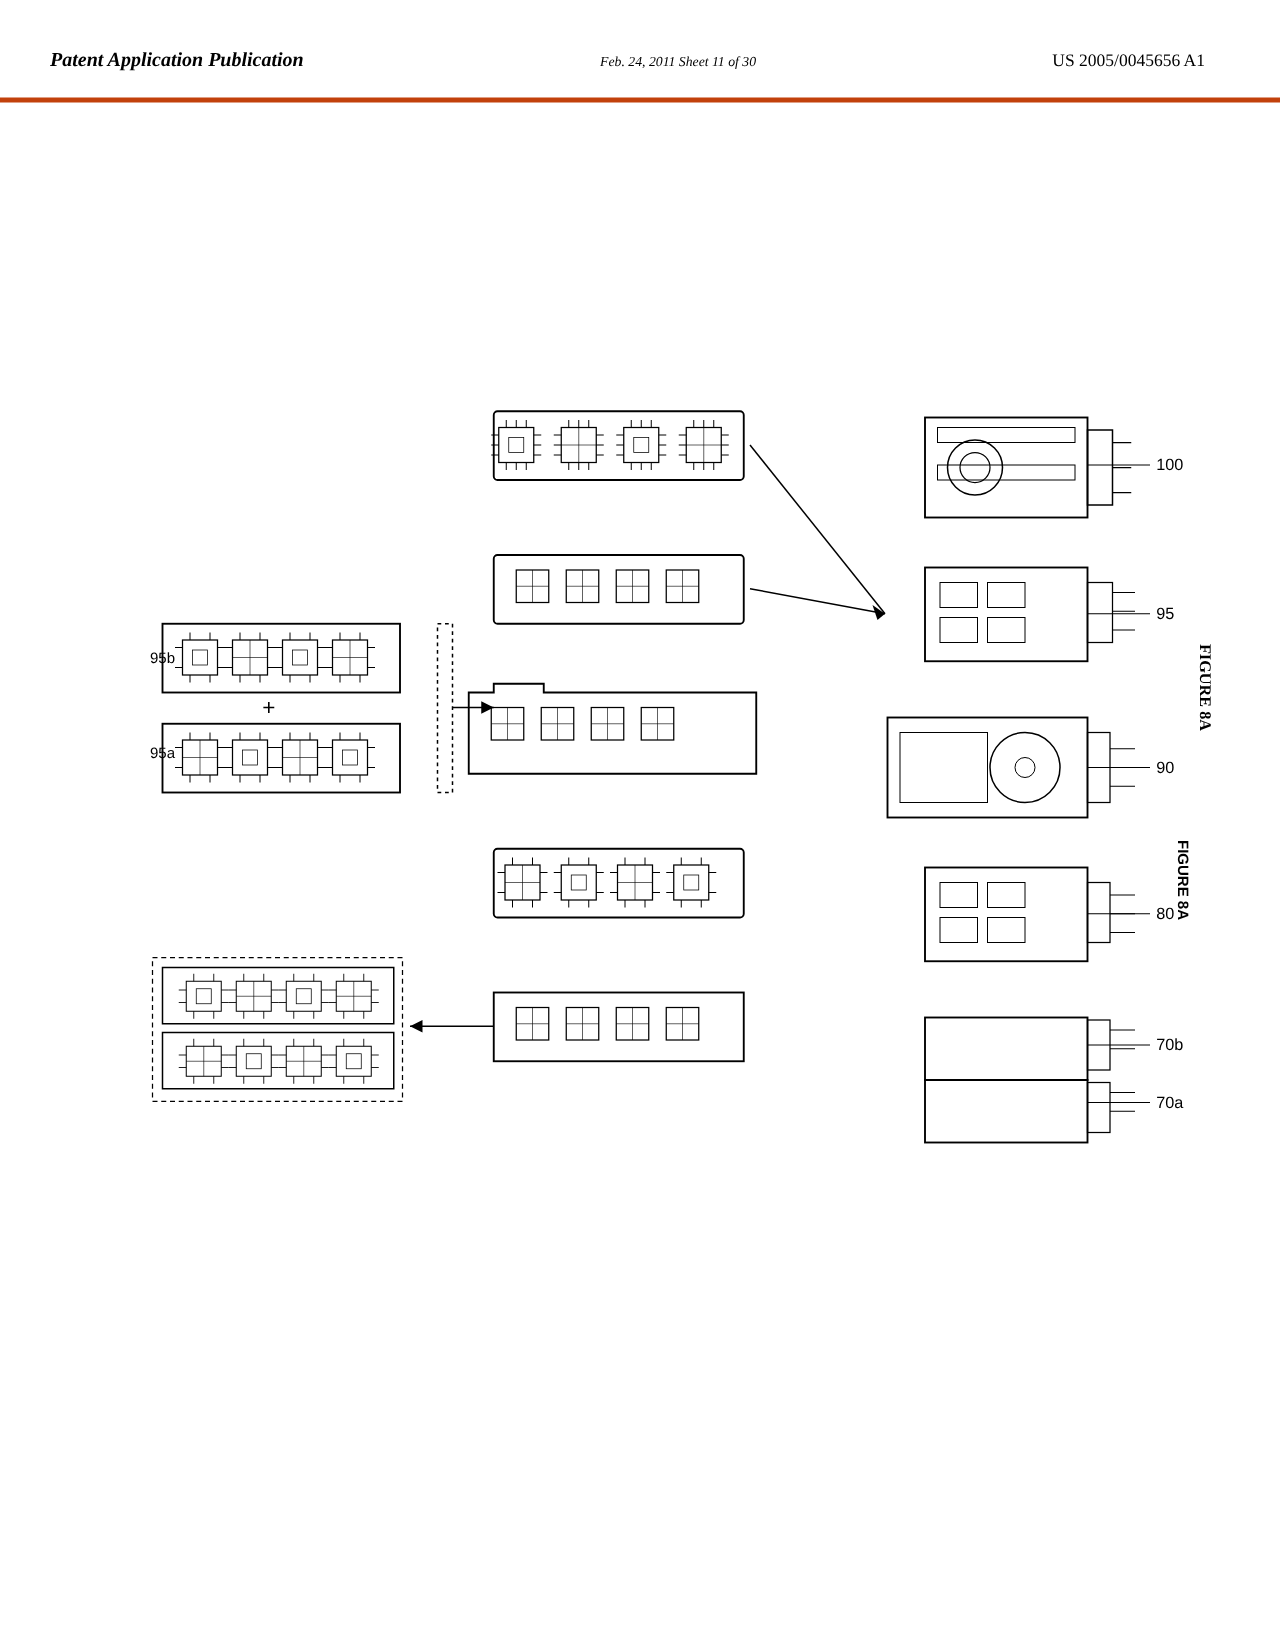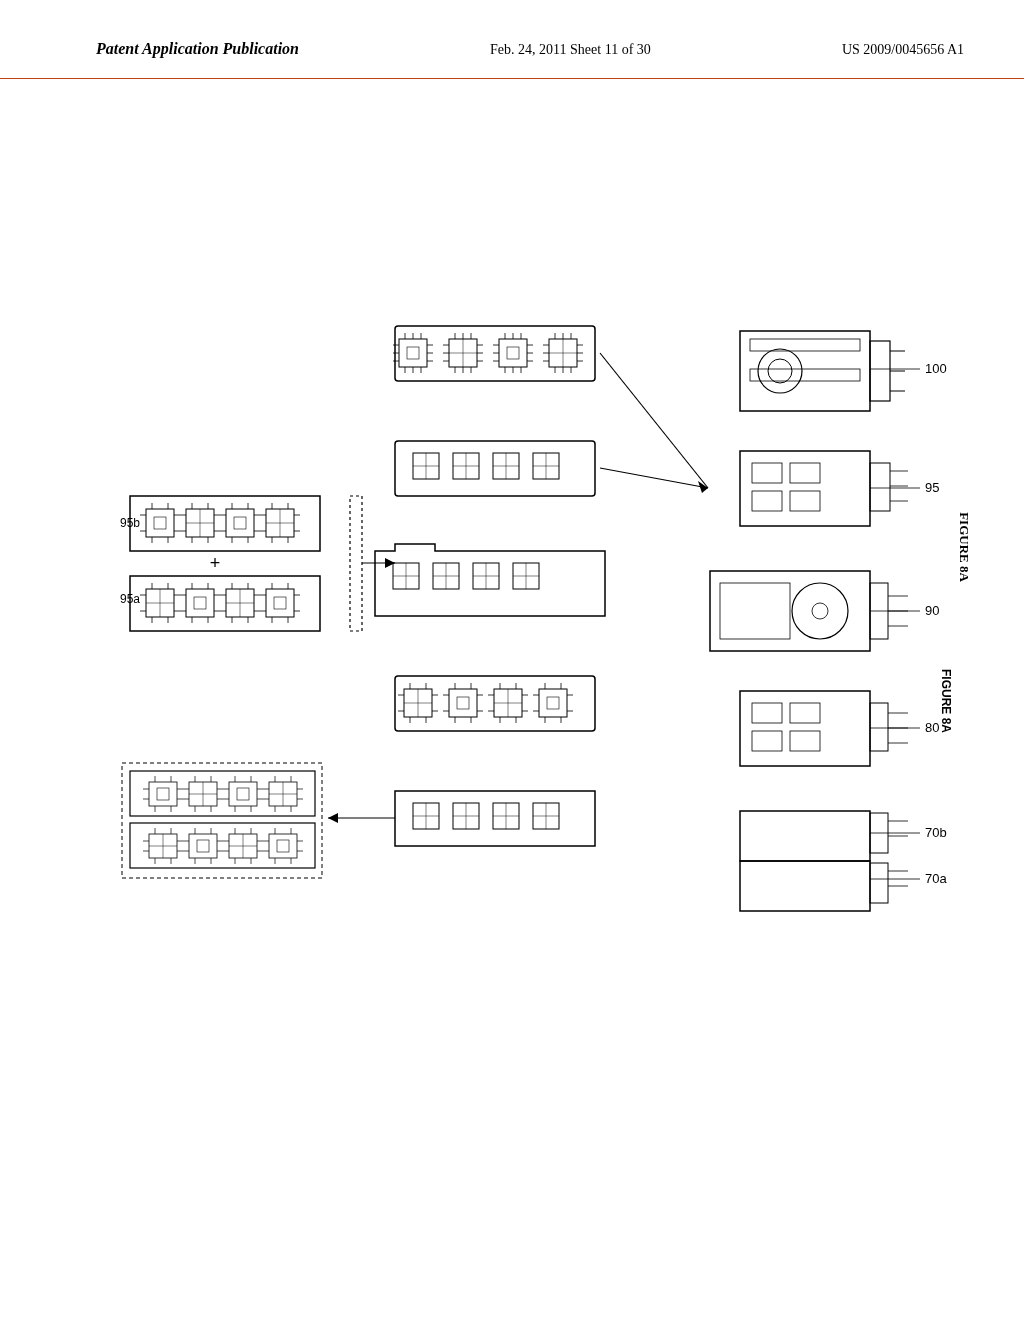--- a/index.html
+++ b/index.html
@@ -10,30 +10,31 @@
       font-family: 'Times New Roman', Times, serif;
       overflow: hidden;
       position: relative;
     }
 
     
     .header {
       display: flex;
       justify-content: space-between;
       align-items: baseline;
-      padding: 40px 60px 20px 96px;
-      border-bottom: 1px solid #c2410c;
+      padding: 40px 60px 20px 40px;
+      border-bottom: 4px solid #c2410c;
     }
     .header-left {
       font-size: 16px;
       font-weight: bold;
       font-style: italic;
     }
     .header-center {
-      font-size: 14px;
+      font-size: 11px;
+      font-style: italic;
     }
     .header-right {
       font-size: 14px;
     }
 
     
     .figure-area {
       position: relative;
       width: 100%;
       height: 1200px;
@@ -52,21 +53,21 @@
       width: 100%;
       height: 100%;
     }
   </style>
 </head>
 <body>
 
 <div class="header">
   <span class="header-left">Patent Application Publication</span>
   <span class="header-center">Feb. 24, 2011  Sheet 11 of 30</span>
-  <span class="header-right">US 2009/0045656 A1</span>
+  <span class="header-right">US 2005/0045656 A1</span>
 </div>
 
 <div class="figure-area">
 
   <div style="position:absolute; right:25px; top:460px; transform: rotate(90deg); font-size:13px; font-weight:bold; white-space:nowrap;">FIGURE 8A</div>
 
   <div class="drawing-container">
     <svg viewBox="0 0 900 680" xmlns="http://www.w3.org/2000/svg">
 
       <g>

